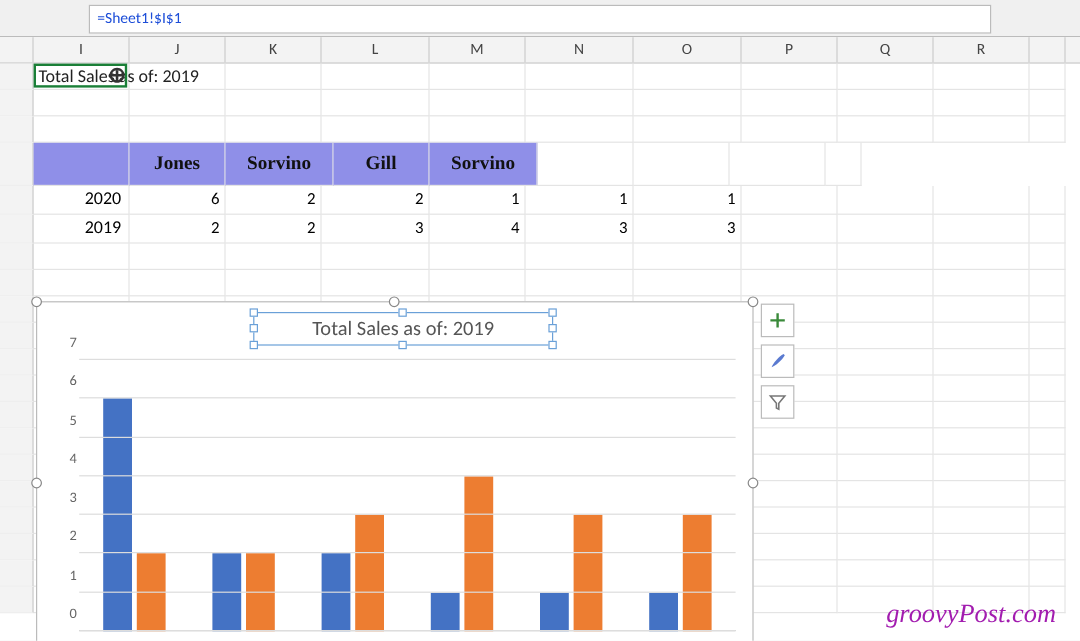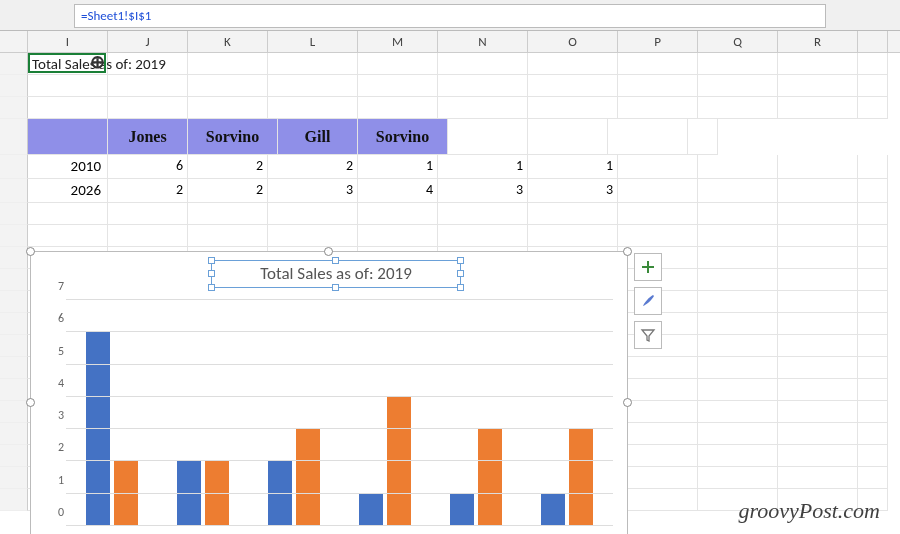--- a/index.html
+++ b/index.html
@@ -138,21 +138,21 @@
   .x-baseline { position:absolute;left:0;right:0;bottom:0;height:1px;background:#bbb; }
   .bars { position:absolute; left:0; right:0; top:0; bottom:0; display:flex; }
   .bar-group { flex:1; display:flex; align-items:flex-end; justify-content:center; gap:4px; }
   .bar { width: 24px; }
   
   .side-btns { position:absolute; top:200px; left:634px; display:flex; flex-direction:column; gap:6px; }
   .side-btn { width:28px;height:28px;background:#fff;border:1px solid #bbb;display:flex;align-items:center;justify-content:center;cursor:pointer; }
   .watermark {
     position:absolute; right:20px; bottom:10px;
     font-family: Georgia, serif; font-style: italic;
-    font-size: 22px; color: #404040;
+    font-size: 22px; color: #a21caf;
   }
 </style>
 </head>
 <body>
 
 <div class="formula-bar">=Sheet1!$I$1</div>
 
 <div class="sheet-wrap">
   <div class="col-headers">
     <div class="row-head-spacer"></div>
@@ -224,36 +224,36 @@
       <div class="cell cm thead" style="line-height:36px">Gill</div>
       <div class="cell cn thead" style="line-height:36px">Sorvino</div>
       <div class="cell cp"></div>
         <div class="cell cq"></div>
         <div class="cell cr"></div>
         <div class="cell cs"></div>
     </div>
 
     <div class="row" style="height:24px">
       <div class="row-head" style="height:24px"></div>
-      <div class="cell ci rowlabel">2010</div>
+      <div class="cell ci rowlabel">2020</div>
       <div class="cell cj num">6</div>
       <div class="cell ck num">2</div>
       <div class="cell cl num">2</div>
       <div class="cell cm num">1</div>
       <div class="cell cn num">1</div>
       <div class="cell co num">1</div>
       <div class="cell cp"></div>
         <div class="cell cq"></div>
         <div class="cell cr"></div>
         <div class="cell cs"></div>
     </div>
 
     <div class="row" style="height:24px">
       <div class="row-head" style="height:24px"></div>
-      <div class="cell ci rowlabel">2026</div>
+      <div class="cell ci rowlabel">2019</div>
       <div class="cell cj num">2</div>
       <div class="cell ck num">2</div>
       <div class="cell cl num">3</div>
       <div class="cell cm num">4</div>
       <div class="cell cn num">3</div>
       <div class="cell co num">3</div>
       <div class="cell cp"></div>
         <div class="cell cq"></div>
         <div class="cell cr"></div>
         <div class="cell cs"></div>

